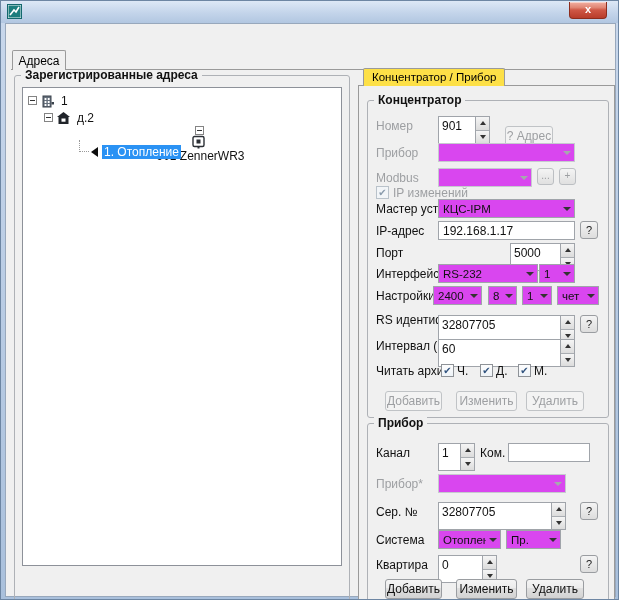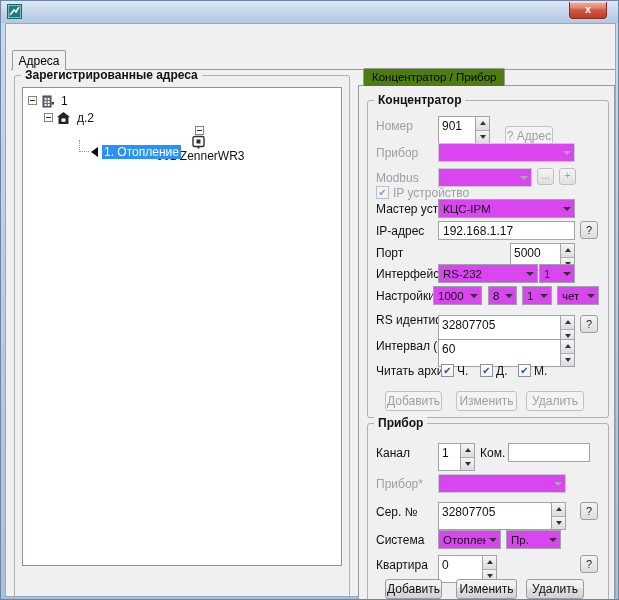--- a/index.html
+++ b/index.html
@@ -22,21 +22,21 @@
   .trow { display:flex; align-items:center; height:17px; font-size:12px; color:#111; white-space:nowrap; }
   .trow:first-child { margin-top:4px; }
   .expand { width:9px; height:9px; border:1px solid #848484; background:#fff; position:relative; flex:none; margin-right:3px; cursor:pointer; }
   .expand::after { content:""; position:absolute; left:1px; top:3px; width:5px; height:1px; background:#333; }
   .ticon { width:15px; height:14px; flex:none; margin-right:4px; }
   .conn { width:10px; height:12px; border-left:1px dotted #9a9a9a; border-bottom:1px dotted #9a9a9a; margin:-6px 2px 6px 0; flex:none; }
   .node-arrow { width:0; height:0; border-top:5px solid transparent; border-bottom:5px solid transparent; border-right:7px solid #0d0d0d; margin-right:4px; flex:none; }
   .tlabel { padding:0 2px; }
   .tlabel.sel { background:#2a92f4; color:#fff; }
 
-  .right-tab { position:absolute; left:357px; top:44px; height:18px; background:#4d7c0f; border:1px solid #9a9a9a; border-bottom:none; border-radius:2px 2px 0 0; font-size:11.5px; padding:2px 8px 0 8px; z-index:3; white-space:nowrap; }
+  .right-tab { position:absolute; left:357px; top:44px; height:18px; background:#fde047; border:1px solid #9a9a9a; border-bottom:none; border-radius:2px 2px 0 0; font-size:11.5px; padding:2px 8px 0 8px; z-index:3; white-space:nowrap; }
   .tabpage { position:absolute; left:352px; top:61px; width:257px; height:529px; background:#f0f0f0; border:1px solid #9a9a9a; z-index:2; }
   .cgroup { left:8px; top:14px; width:242px; height:318px; }
   .dgroup { left:8px; top:337px; width:242px; height:180px; }
 
   .lbl { position:absolute; font-size:12px; color:#111; white-space:nowrap; }
   .lbl.dis { color:#9d9fa2; }
 
   .edit { position:absolute; background:#fff; border:1px solid #a0a4aa; height:19px; font-size:12px; padding:2px 4px; color:#111; white-space:nowrap; overflow:hidden; }
 
   .combo { position:absolute; height:19px; background:#d946ef; border:1px solid #a0a4aa; display:flex; align-items:center; }
@@ -152,21 +152,21 @@
         <div class="combo dis" style="left:70px; top:67px; width:94px;">
           <span class="cval"></span>
           <span class="carr"></span>
         </div>
         <div class="mini" style="left:169px; top:67px;">...</div>
         <div class="mini" style="left:191px; top:67px;">+</div>
 
         <span class="chk dis" style="left:8px; top:85px;">
             <span class="ck">✔</span>
           </span>
-        <span class="chklbl" style="left:25px; top:85px; color:#9d9fa2;">IP устройство</span>
+        <span class="chklbl" style="left:25px; top:85px; color:#9d9fa2;">IP изменений</span>
 
         <span class="lbl" style="left:8px; top:101px;">Мастер устройство</span>
         <div class="combo" style="left:70px; top:98px; width:137px;">
           <span class="cval">КЦС-IPM</span>
           <span class="carr"></span>
         </div>
 
         <span class="lbl" style="left:8px; top:123px;text-align:right;">IP-адрес</span>
         <div class="edit" style="left:70px; top:120px; width:137px;">192.168.1.17</div>
         <div class="qbtn" style="left:212px; top:120px;">?</div>
@@ -185,21 +185,21 @@
           <span class="cval">RS-232</span>
           <span class="carr"></span>
         </div>
         <div class="combo" style="left:171px; top:163px; width:36px;">
           <span class="cval">1</span>
           <span class="carr"></span>
         </div>
 
         <span class="lbl" style="left:8px; top:188px;">Настройки</span>
         <div class="combo" style="left:65px; top:185px; width:49px;">
-          <span class="cval">1000</span>
+          <span class="cval">2400</span>
           <span class="carr"></span>
         </div>
         <div class="combo" style="left:120px; top:185px; width:29px;">
           <span class="cval">8</span>
           <span class="carr"></span>
         </div>
         <div class="combo" style="left:154px; top:185px; width:30px;">
           <span class="cval">1</span>
           <span class="carr"></span>
         </div>

